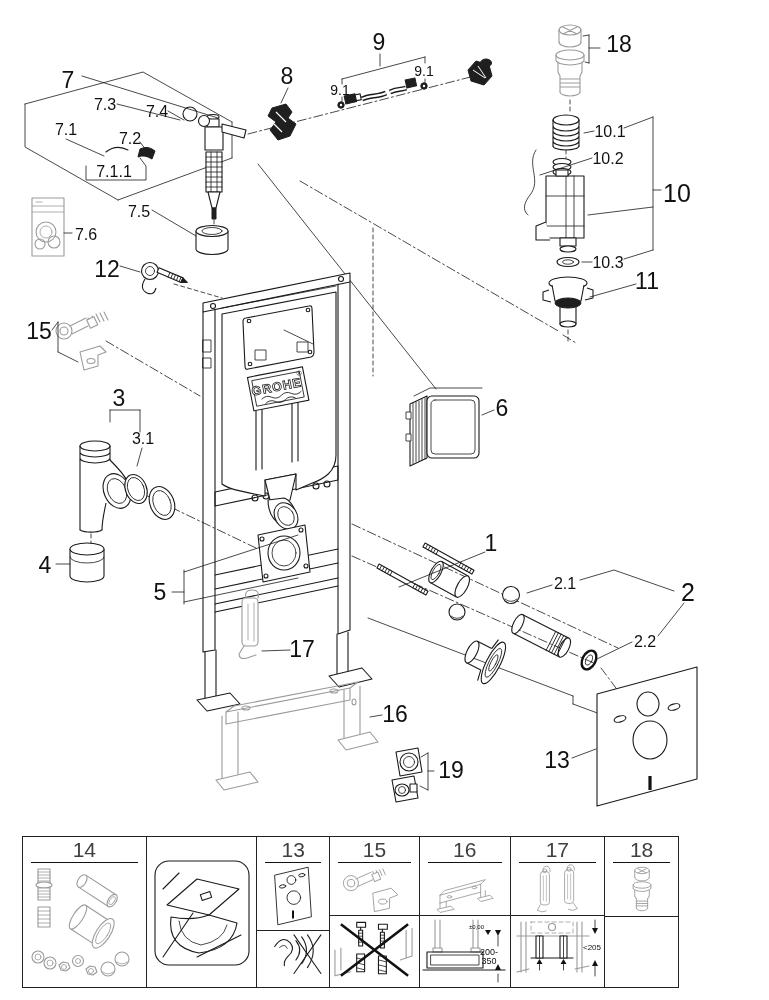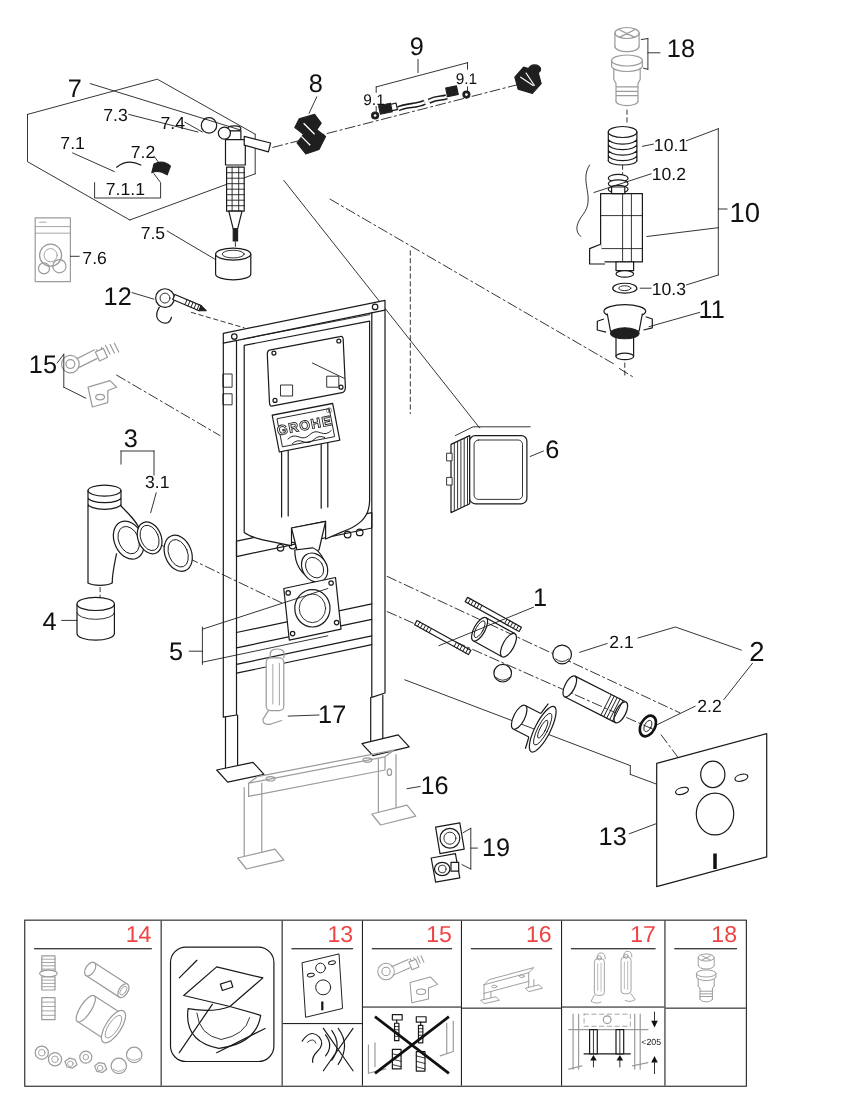--- a/index.html
+++ b/index.html
@@ -16,21 +16,21 @@
   .lbl{fill:#111;font-family:"Liberation Sans",sans-serif;}
   .s23{font-size:23px;} .s25{font-size:25px;} .s16{font-size:16px;} .s14{font-size:14px;}
   .mid{text-anchor:middle;}
   
   .ptable{position:absolute;left:22px;top:836px;width:657px;height:152px;display:flex;
           border:1.6px solid #222;box-sizing:border-box;background:#fff;}
   .pcol{border-right:1.6px solid #222;box-sizing:border-box;display:flex;flex-direction:column;height:100%;}
   .pcol:last-child{border-right:none;}
   .sub{box-sizing:border-box;position:relative;overflow:hidden;}
   .sub.split{border-bottom:1.6px solid #222;}
-  .hdr{font-size:21px;color:#ef4444;text-align:right;line-height:24px;margin:1px 8px 0 8px;
+  .hdr{font-size:21px;color:#404040;text-align:center;line-height:24px;margin:1px 8px 0 8px;
        border-bottom:1.5px solid #111;}
   .pic{display:flex;justify-content:center;align-items:center;width:100%;}
 </style>
 </head>
 <body>
 
 <svg width="769" height="832" viewBox="0 0 769 832">
 
   <g>
     <path class="k dd" d="M248,134 L490,72"></path>
@@ -524,20 +524,38 @@
           <path class="g" d="M12,40 L64,26 M12,50 L64,36 M12,40 V50 M64,26 V36 M12,40 L18,34 L70,20 L64,26"></path>
           <path class="g" d="M12,50 V58 M20,48 V56"></path>
           <path class="gf" d="M8,58 L26,54 L30,58 L12,62 Z"></path>
           <path class="g" d="M64,36 V44 M70,34 V42"></path>
           <path class="gf" d="M60,44 L76,40 L80,44 L64,48 Z"></path>
           <ellipse class="g" cx="24" cy="42" rx="3" ry="1.5"></ellipse>
             <ellipse class="g" cx="56" cy="30" rx="3" ry="1.5"></ellipse>
         </svg>
       </div>
     </div>
+    <div class="sub pic" style="height:72px">
+      <svg width="88" height="66" viewBox="0 0 88 66">
+        <path class="g" d="M14,2 V30 M19,2 V30 M52,2 V30 M57,2 V30"></path>
+        <rect class="g" x="12" y="30" width="9" height="4" fill="none"></rect>
+        <rect class="g" x="50" y="30" width="9" height="4" fill="none"></rect>
+        <path class="k" d="M6,34 H62 V50 H6 Z" stroke-width="1.4"></path>
+        <path class="k thin" d="M10,37 H58 V47 H10 Z"></path>
+        <path class="k" d="M2,52 H84" stroke-width="1.4"></path>
+        <text class="lbl" x="63" y="11" font-size="6" text-anchor="end">±0,00</text>
+        <path d="M64,12 h6 l-3,5 Z" fill="#111"></path>
+        <path class="k thin" d="M77,18 V28"></path>
+        <path d="M74,12 h6 l-3,6 Z" fill="#111"></path>
+        <text class="lbl mid" x="68" y="37" font-size="9">200-</text>
+        <text class="lbl mid" x="68" y="46" font-size="9">350</text>
+        <path d="M74,52 l3,-6 3,6 Z" fill="#111"></path>
+        <path class="k thin" d="M77,56 V64"></path>
+      </svg>
+    </div>
   </div>
 
   <div class="pcol" style="width:95px">
     <div class="sub split" style="height:80px">
       <div class="hdr">17</div>
       <div class="pic" style="height:52px">
         <svg width="92" height="50" viewBox="0 0 92 66">
           <rect class="gf" x="24" y="10" width="12" height="44" rx="4"></rect>
           <path class="g" d="M27,10 q0,-7 5,-7 q5,0 5,7 M24,54 l-4,7 q6,4 12,1"></path>
           <path class="g thin" d="M28,16 V48 M32,15 V49"></path>

